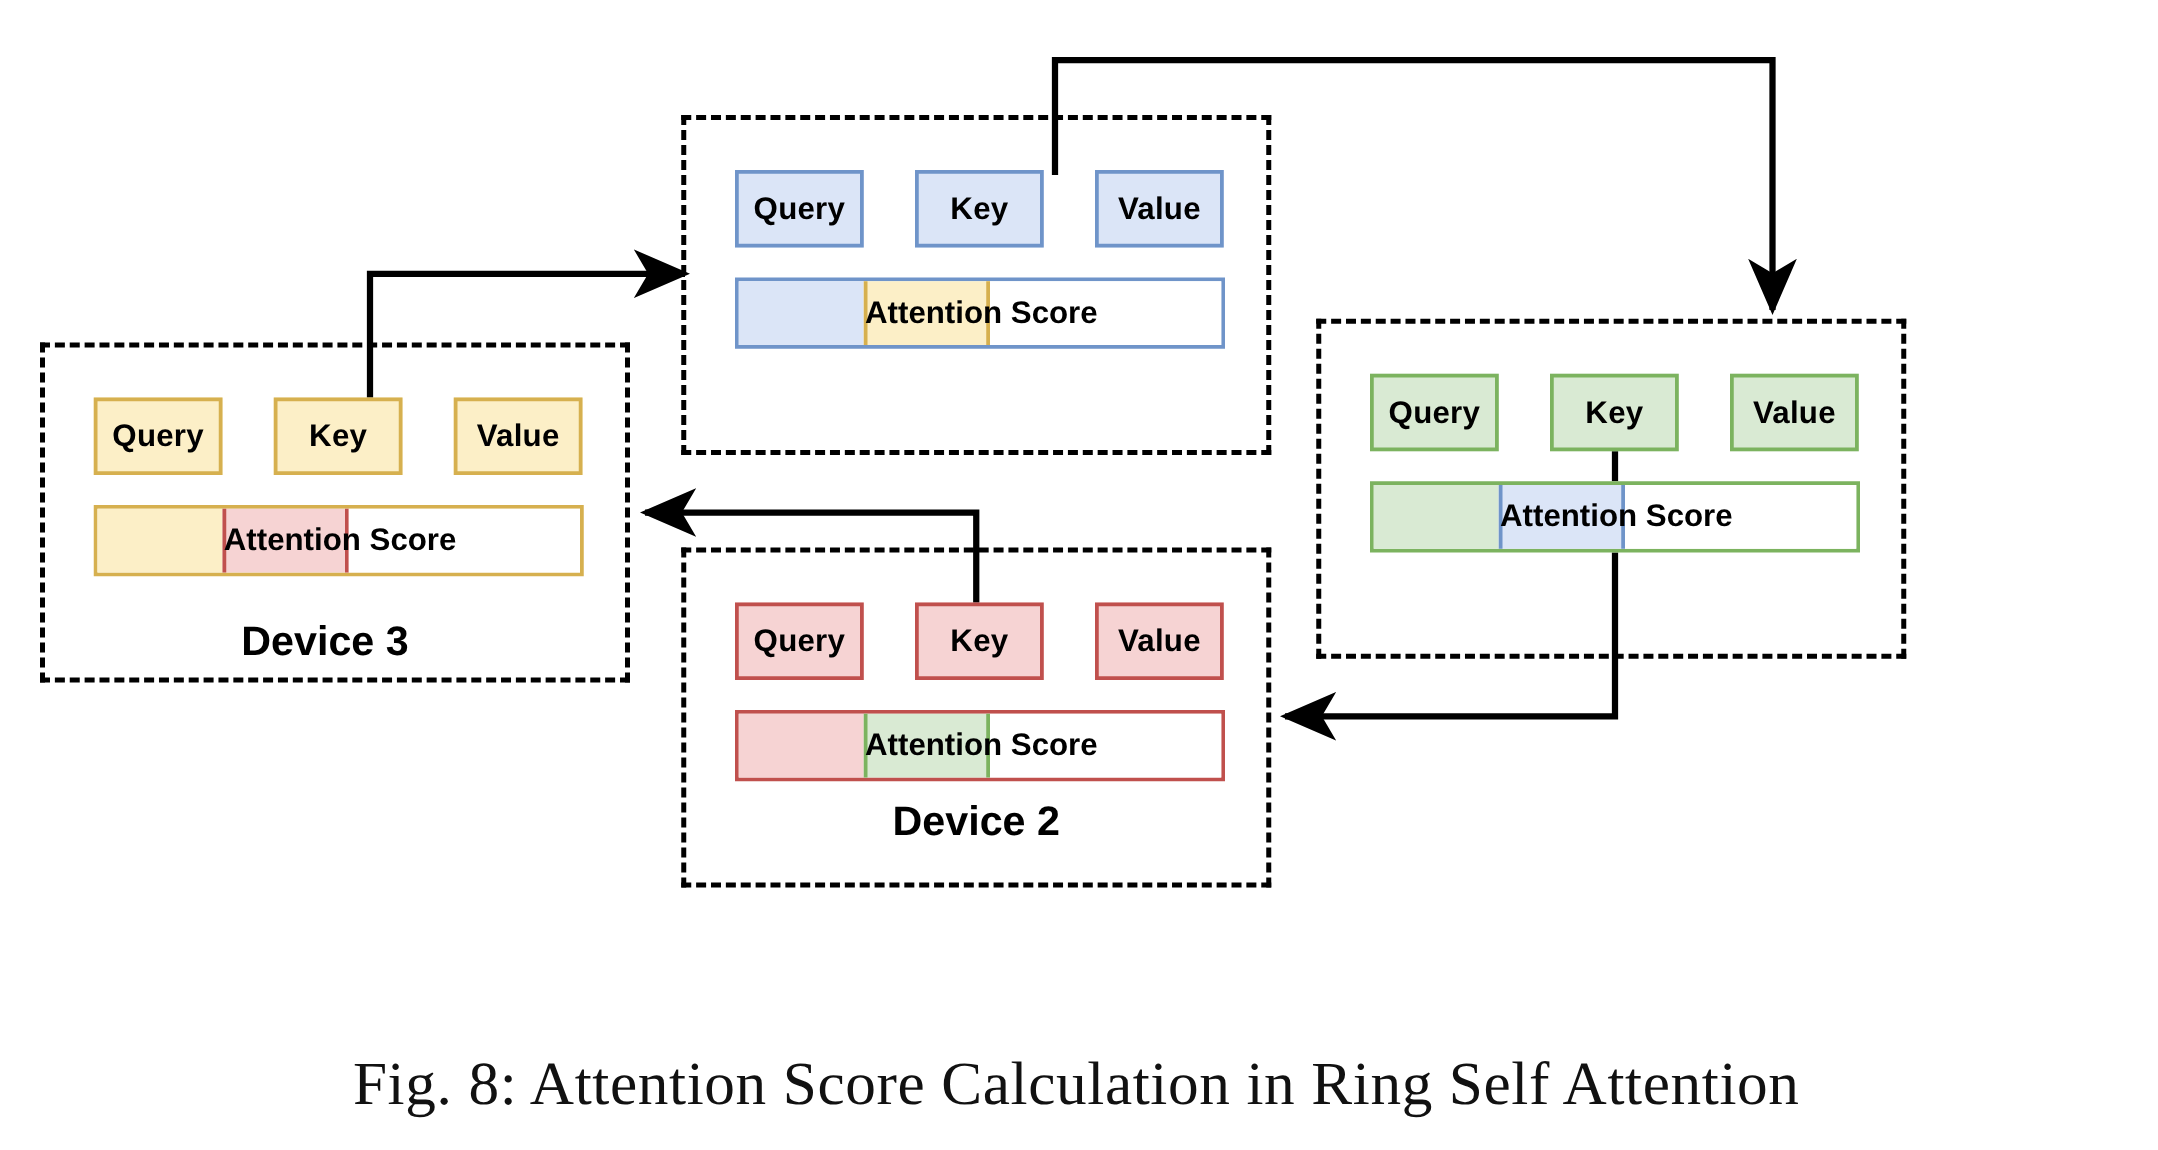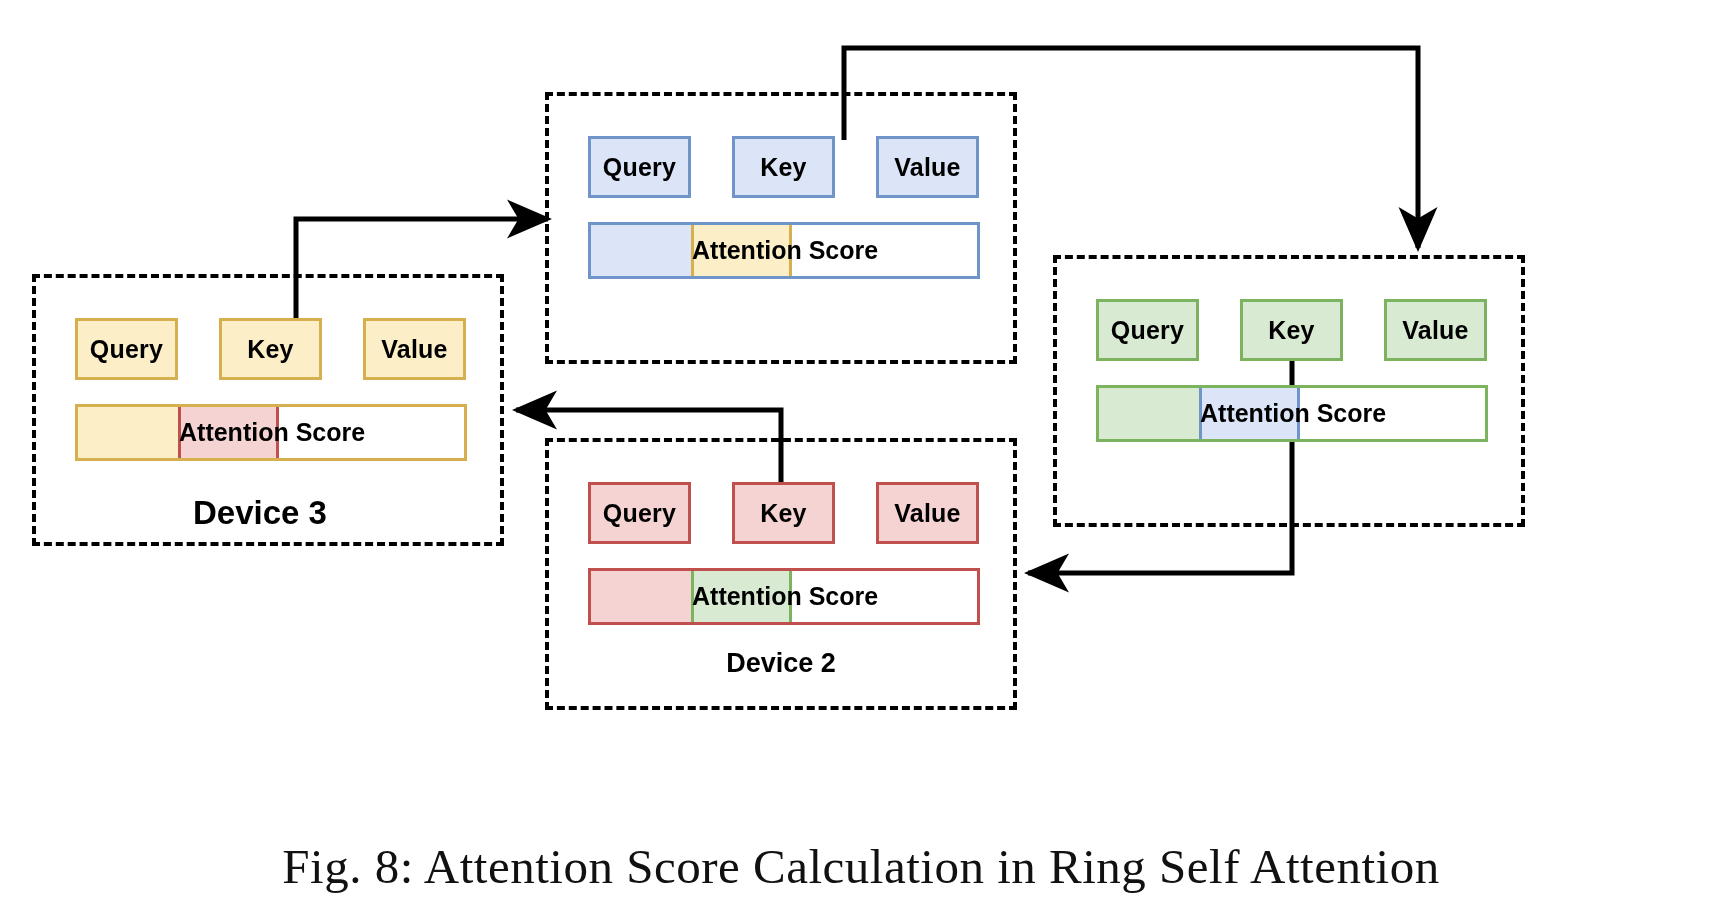--- a/index.html
+++ b/index.html
@@ -117,21 +117,21 @@
       <div class="qkv" style="width:103px;height:62px;font-size:25px;">Value</div>
     </div>
 
     <div class="attn-bar" style="left:39px;top:126px;width:392px;height:57px;">
       <div class="seg own" style="flex:0 0 26%;"></div>
       <div class="seg other s-green" style="flex:0 0 26%;"></div>
       <div class="seg blank"></div>
       <div class="attn-label" style="padding-left:101px;font-size:25px;">Attention Score</div>
     </div>
 
-    <div class="dev-label" style="left:0;right:0;top:206px;font-size:27px;">Device 2</div>
+    <div class="dev-label" style="left:0;right:0;top:196px;font-size:33px;">Device 2</div>
   </div>
 
   <div class="device t-yellow" style="left:32px;top:274px;width:472px;height:272px;">
     <div class="qkv-row" style="left:39px;top:40px;width:392px;height:62px;gap:41px;">
       <div class="qkv" style="width:103px;height:62px;font-size:25px;">Query</div>
       <div class="qkv" style="width:103px;height:62px;font-size:25px;">Key</div>
       <div class="qkv" style="width:103px;height:62px;font-size:25px;">Value</div>
     </div>
 
     <div class="attn-bar" style="left:39px;top:126px;width:392px;height:57px;">

